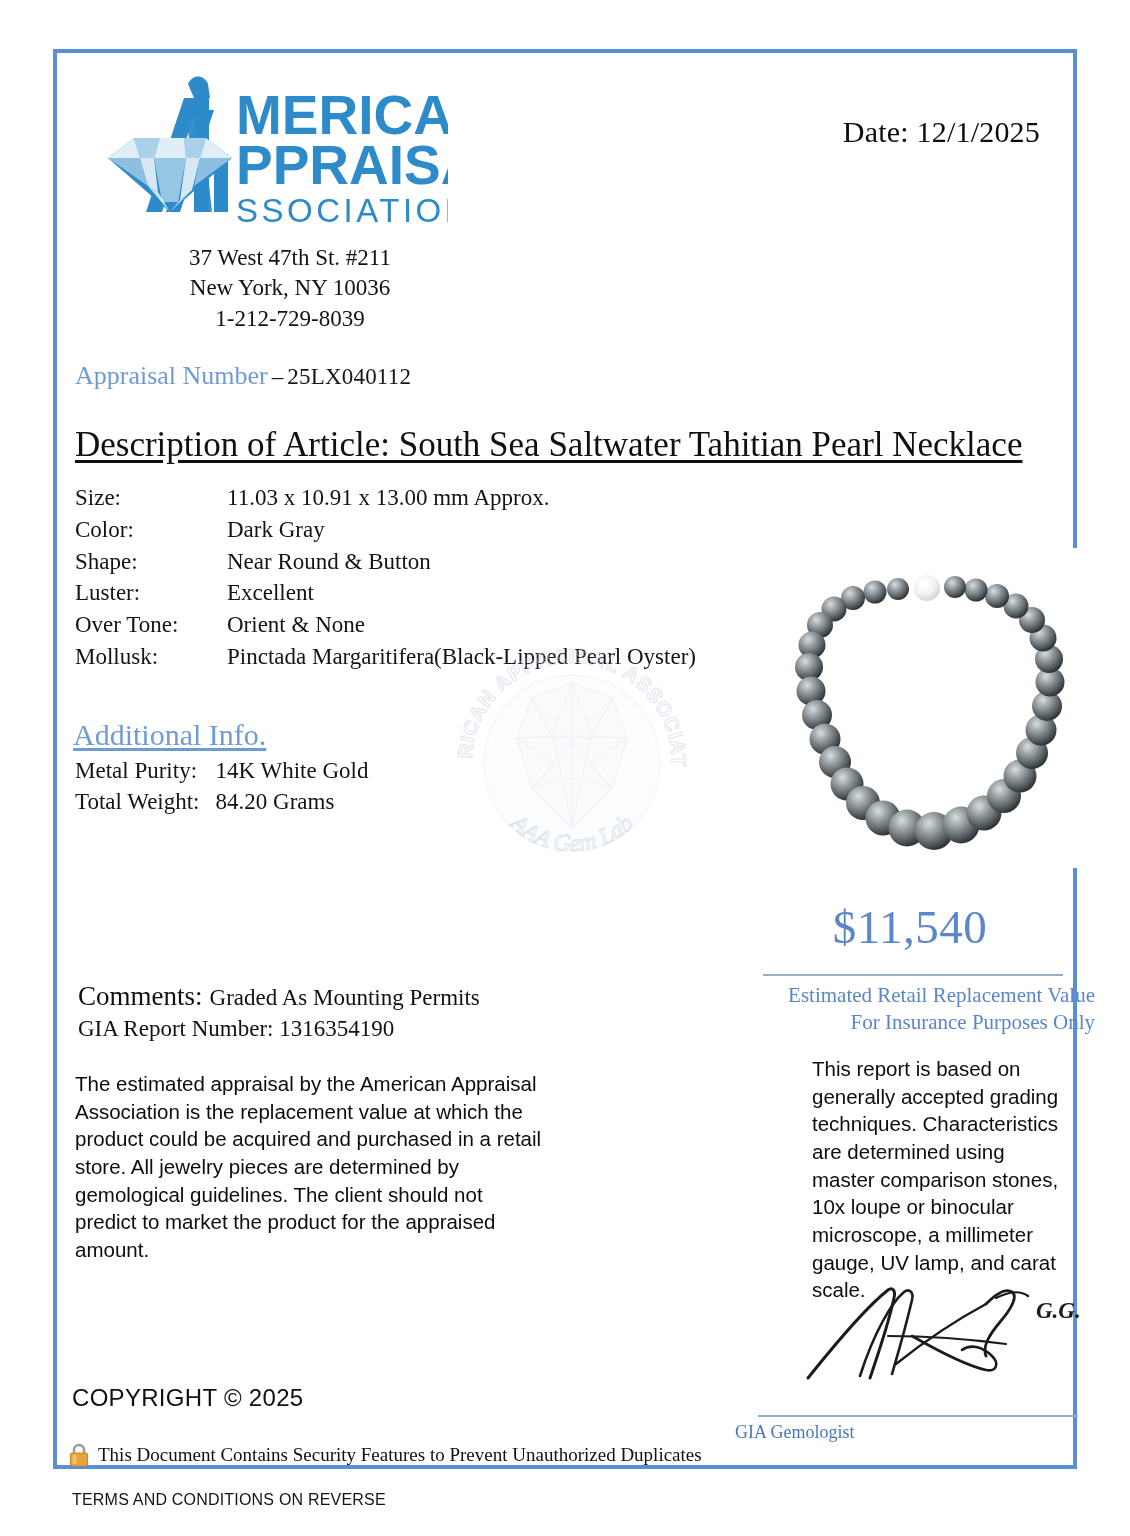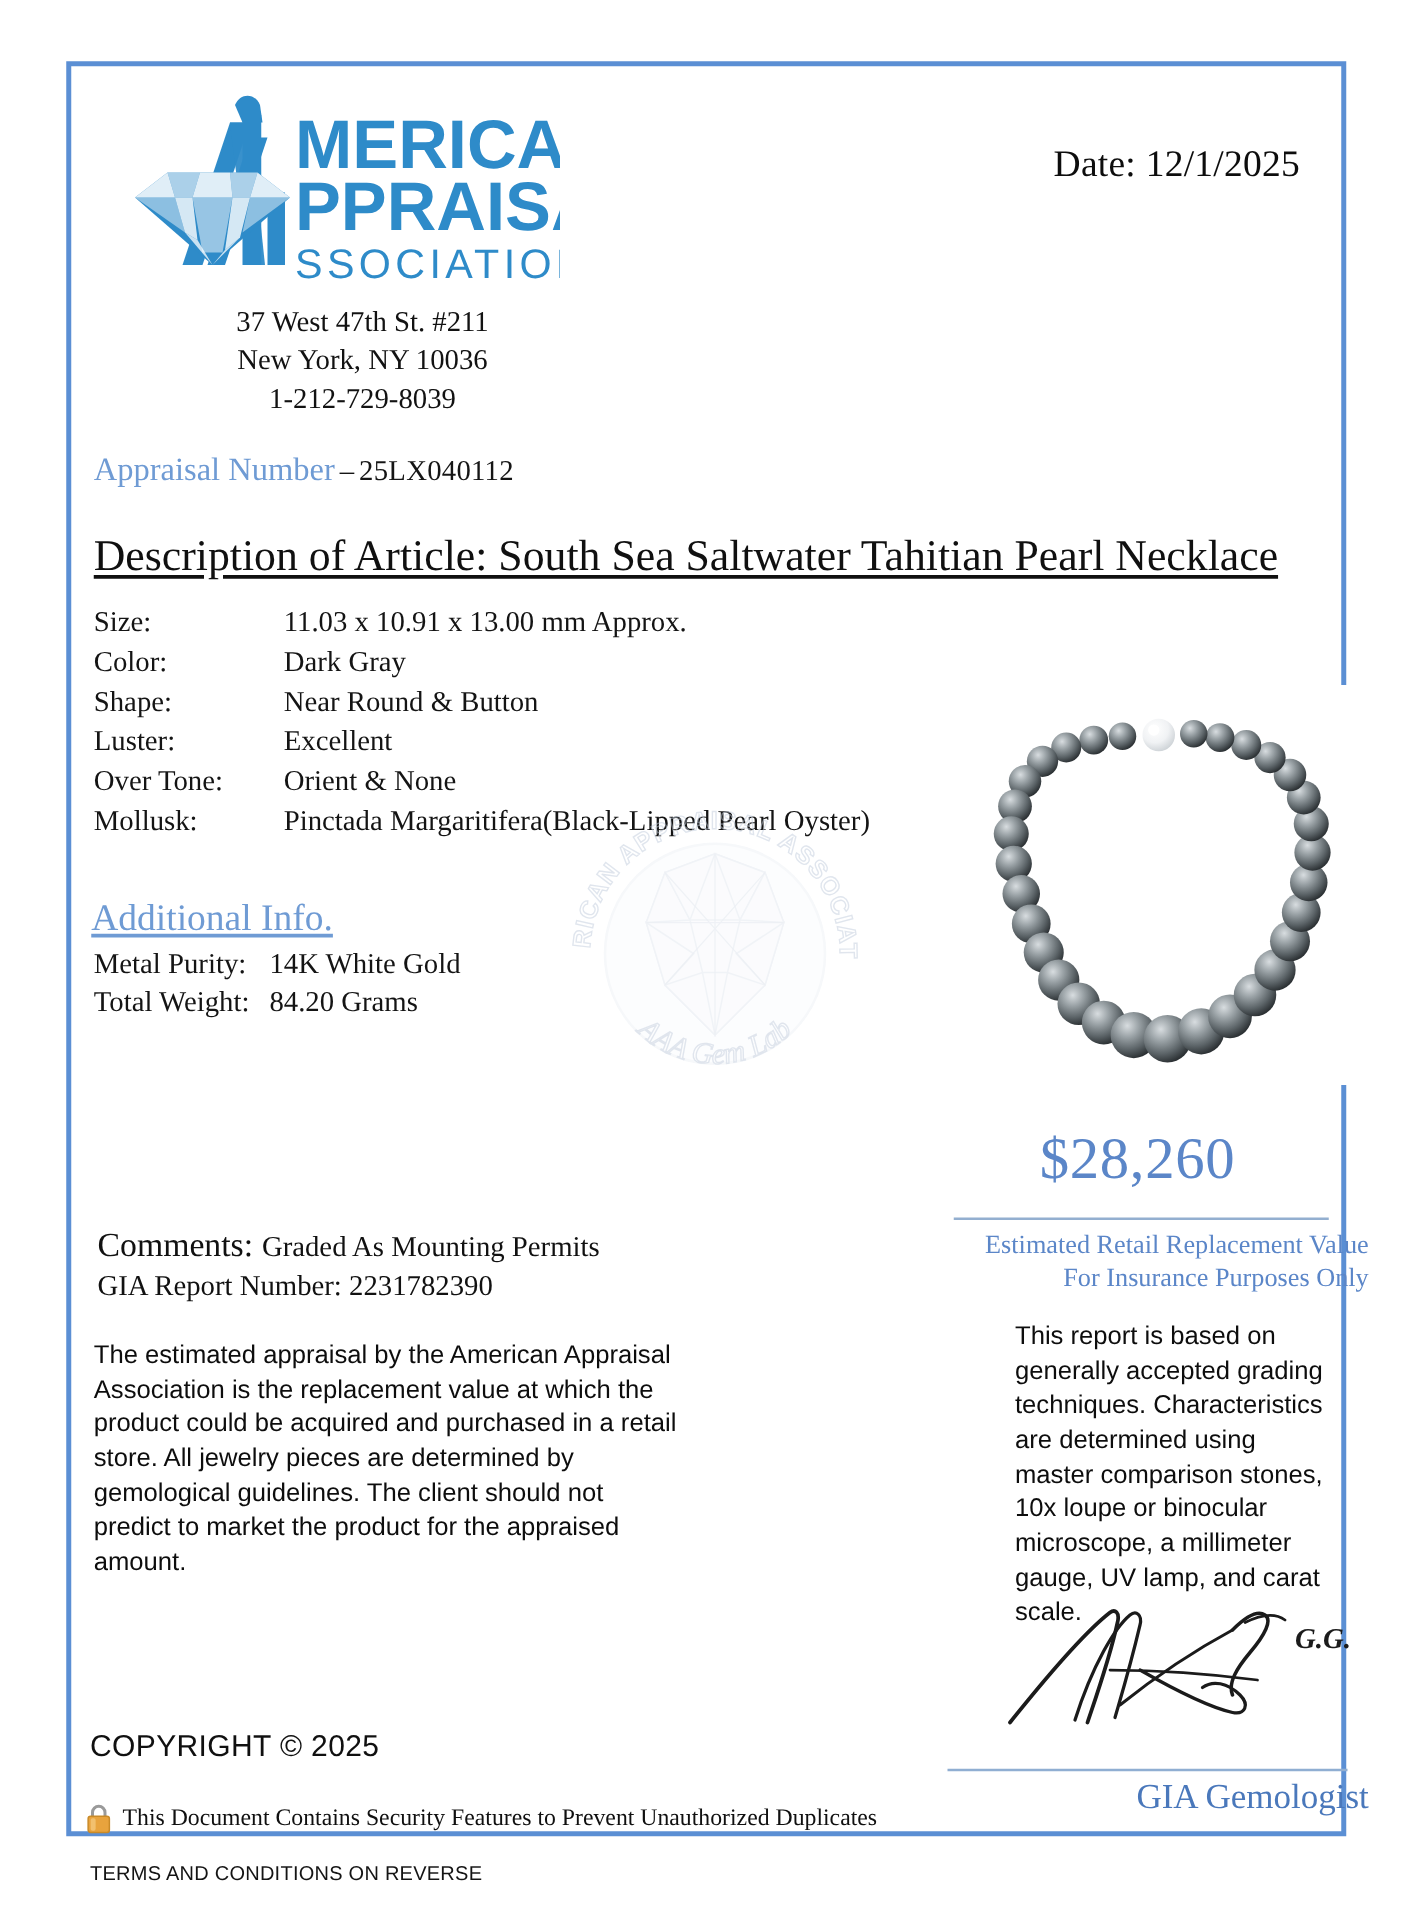--- a/index.html
+++ b/index.html
@@ -242,22 +242,22 @@
     top: 1415px;
     width: 320px;
     height: 2px;
     background: #90aed2;
   }
   .sign-caption {
     position: absolute;
     left: 735px;
     top: 1422px;
     width: 360px;
-    text-align: right;
-    font-size: 28px;
+    text-align: left;
+    font-size: 18px;
     color: #4a78bb;
   }
 
   
   .copyright {
     position: absolute;
     left: 72px;
     top: 1384px;
     font-family: "Liberation Sans", sans-serif;
     font-size: 24px;
@@ -478,33 +478,33 @@
         <circle cx="227" cy="48" r="12" fill="url(#pg)"></circle>
         <circle cx="206" cy="42" r="11.5" fill="url(#pg)"></circle>
         <circle cx="185" cy="39" r="11" fill="url(#pg)"></circle>
 
         <circle cx="157" cy="40" r="13" fill="url(#cg)"></circle>
         <circle cx="153" cy="36" r="4.5" fill="#ffffff"></circle>
       </g>
     </svg>
   </div>
 
-  <div class="price">$28,260</div>
+  <div class="price">$11,540</div>
   <div class="price-rule"></div>
   <div class="price-caption">
     <div>Estimated Retail Replacement Value</div>
     <div>For Insurance Purposes Only</div>
   </div>
 
   <div class="comments-block">
     <div class="comments-line1">
       <span class="comments-label">Comments:</span>
       <span class="comments-value">Graded As Mounting Permits</span>
     </div>
-    <div class="comments-line2">GIA Report Number: 2231782390</div>
+    <div class="comments-line2">GIA Report Number: 1316354190</div>
   </div>
 
   <div class="disclaimer">The estimated appraisal by the American Appraisal Association is the replacement value at which the product could be acquired and purchased in a retail store. All jewelry pieces are determined by gemological guidelines. The client should not predict to market the product for the appraised amount.</div>
 
   <div class="report-note">This report is based on generally accepted grading techniques. Characteristics are determined using master comparison stones, 10x loupe or binocular microscope, a millimeter gauge, UV lamp, and carat scale.</div>
 
   <div class="signature">
     <svg width="290" height="110" viewBox="0 0 290 110">
       <g fill="none" stroke="#1b1b1b" stroke-linecap="round" stroke-linejoin="round">
         <path d="M8 100 C40 60 70 26 88 12 C92 9 96 12 94 20 C88 48 76 82 70 100" stroke-width="3"></path>

